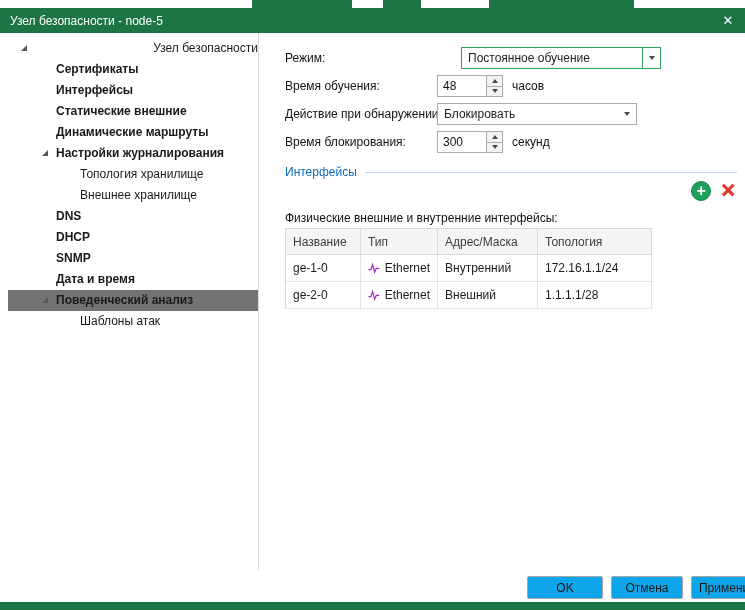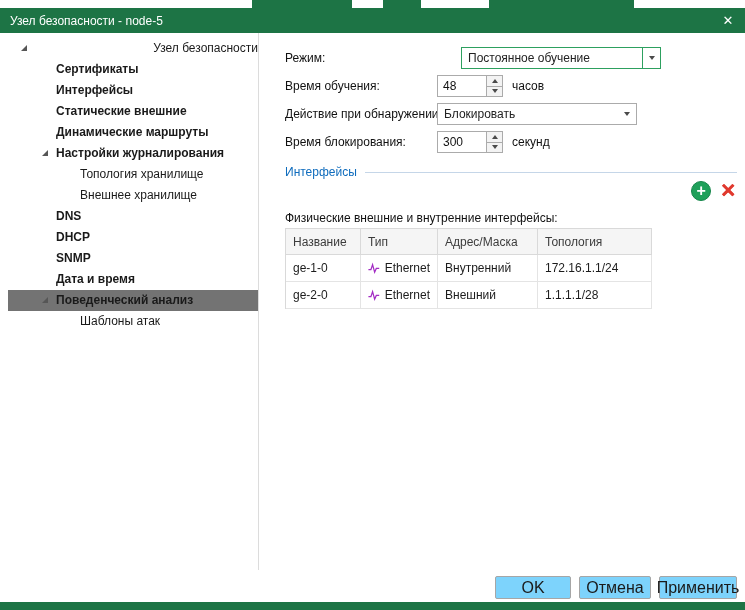--- a/index.html
+++ b/index.html
@@ -118,23 +118,23 @@
   .tcell {
     height:27px; color:#1c1c1c; background:#fff;
     border-right:1px solid #e4e4e4; border-bottom:1px solid #e4e4e4;
     display:flex; align-items:center; padding:0 7px; gap:5px;
     white-space:nowrap; overflow:hidden;
   }
 
   
   .btn {
     position:absolute; top:576px; height:23px;
-    background:#7dd3fc; border:1px solid #a6a6a6; border-radius:2px;
+    background:#0ea5e9; border:1px solid #a6a6a6; border-radius:2px;
     display:flex; align-items:center; justify-content:center;
-    font-size:16px; color:#1a1a1a; cursor:default;
+    font-size:12px; color:#1a1a1a; cursor:default;margin-left:32px;
   }
   #btn-ok { left:495px; width:76px; }
   #btn-cancel { left:579px; width:72px; }
   #btn-apply { left:659px; width:78px; }
 
   .bottombar { position:absolute; left:0; right:0; bottom:0; height:8px; background:#1d7445; }
 </style>
 </head>
 <body>
 

